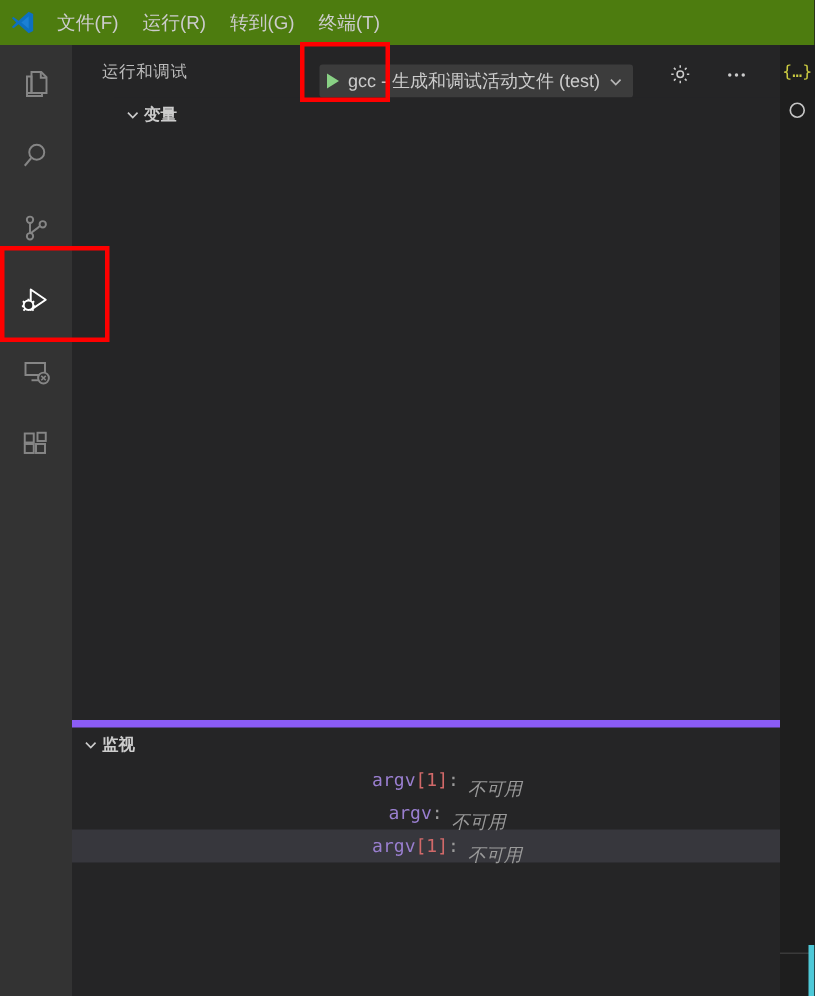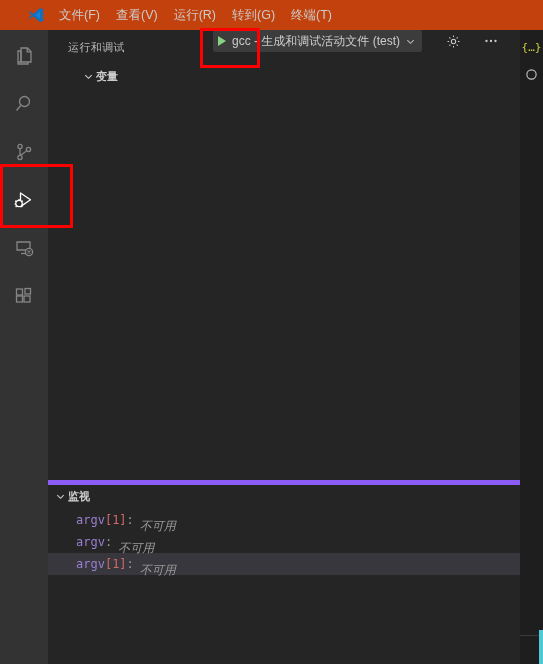--- a/index.html
+++ b/index.html
@@ -7,22 +7,22 @@
     width: 543px; height: 664px;
     background: #1e1e1e;
     font-family: "Liberation Sans", "DejaVu Sans", sans-serif;
     overflow: hidden;
   }
   #app { position: relative; width: 543px; height: 664px; }
 
   
   .menubar {
     position: absolute; left: 0; top: 0; width: 543px; height: 30px;
-    background: #c2410c;
-    display: flex; align-items: center; padding-left: 21px;
+    background: #4d7c0f;
+    display: flex; align-items: center;
   }
   .vscode-logo { width: 30px; height: 30px; display: flex; align-items: center; justify-content: center; }
   .menu-item {
     color: #cccccc; font-size: 12.5px; padding: 0 8px; height: 30px;
     display: flex; align-items: center; white-space: nowrap; cursor: default;
   }
 
   
   .activitybar {
     position: absolute; left: 0; top: 30px; width: 48px; height: 634px;
@@ -40,21 +40,21 @@
   .sidebar {
     position: absolute; left: 48px; top: 30px; width: 472px; height: 634px;
     background: #252526;
   }
   .sidebar-title {
     height: 35px; display: flex; align-items: center; padding-left: 20px;
     color: #bbbbbb; font-size: 11px; letter-spacing: .4px;
   }
   .debug-toolbar {
     position: absolute; left: 165px; top: 0; height: 35px;
-    display: flex; align-items: flex-start; gap: 12px;
+    display: flex; align-items: flex-end; gap: 12px;
   }
   .debug-select {
     display: flex; align-items: center; height: 22px;
     background: #3c3c3c; border-radius: 2px; padding: 0 6px 0 5px;
     color: #cccccc; font-size: 12px; white-space: nowrap; cursor: pointer;
   }
   .play-tri {
     width: 0; height: 0; border-left: 8px solid transparent; border-left-color: #89d185;
     border-top: 5px solid transparent; border-bottom: 5px solid transparent;
     margin-right: 6px;
@@ -81,20 +81,21 @@
   }
   .watch-pane {
     position: absolute; left: 0; top: 450px; width: 472px; height: 184px;
     background: #252526; border-top: 5px solid #8b5cf6;
   }
   .watch-list { padding-top: 2px; }
   .watch-row {
     height: 22px; display: flex; align-items: center; padding-left: 28px;
     font-family: "DejaVu Sans Mono", "Liberation Mono", monospace; font-size: 12px;
     cursor: pointer;
+    justify-content: center;
   }
   .watch-row.selected { background: #37373d; }
   .w-name { color: #9a7fd0; }
   .w-index { color: #d16969; }
   .w-colon { color: #9a9a9a; margin-right: 6px; }
   .w-val {
     color: #9a9a9a; font-style: italic;
     font-family: "Liberation Sans", sans-serif; font-size: 12px; margin-top: 12px;
   }
 
@@ -123,21 +124,20 @@
 <div id="app">
 
   <div class="menubar">
     <div class="vscode-logo">
       <svg width="18" height="18" viewBox="0 0 24 24">
         <path d="M17.5 2.5 L21.5 4.5 L21.5 19.5 L17.5 21.5 L8.5 13.5 L4 17 L2.5 16 L6.5 12 L2.5 8 L4 7 L8.5 10.5 Z" fill="#0e70c0"></path>
         <path d="M17.5 6.5 L17.5 17.5 L11 12 Z" fill="#1b80d4"></path>
       </svg>
     </div>
     <div class="menu-item">文件(F)</div>
-    <div class="menu-item">查看(V)</div>
     <div class="menu-item">运行(R)</div>
     <div class="menu-item">转到(G)</div>
     <div class="menu-item">终端(T)</div>
   </div>
 
   <div class="activitybar">
 
     <div class="act-item" style="margin-top:4px;">
       <span>
         <svg width="24" height="24" viewBox="0 0 24 24" fill="none" stroke="#868686" stroke-width="1.3">

